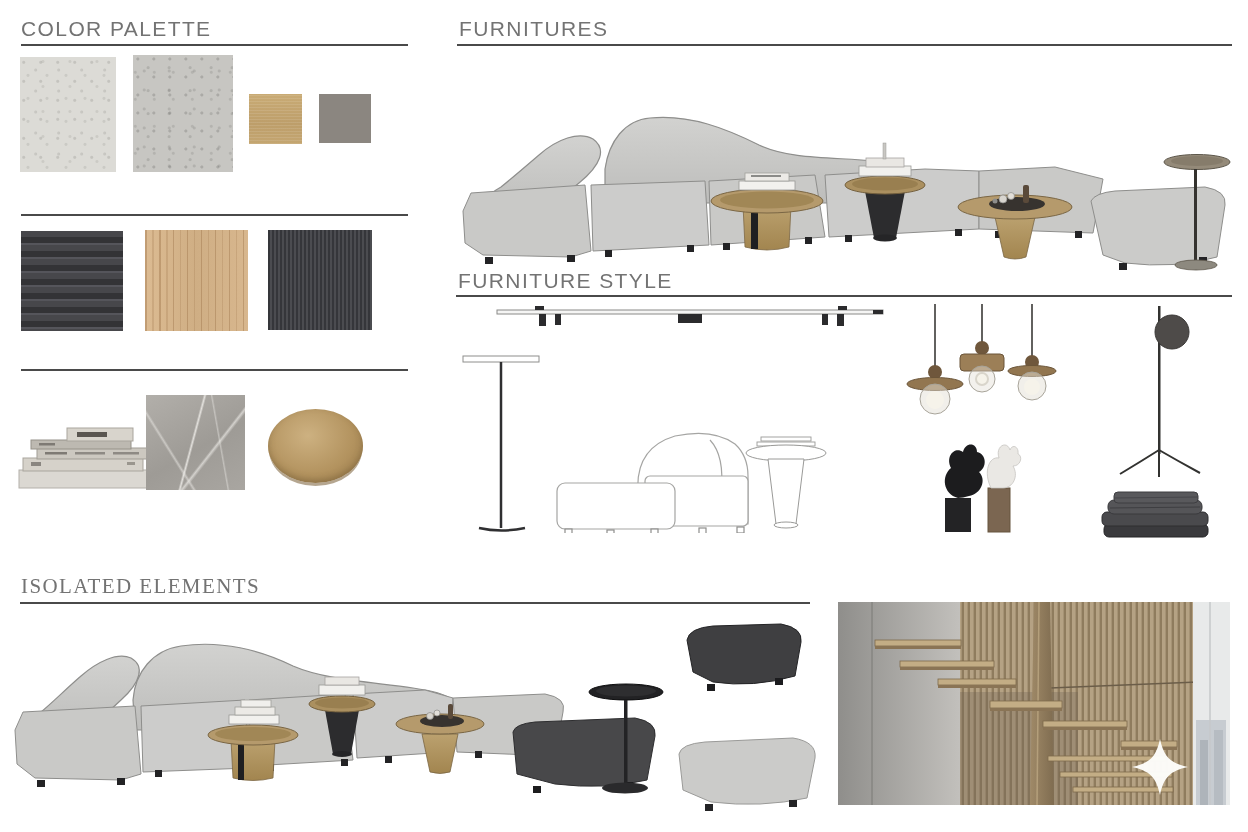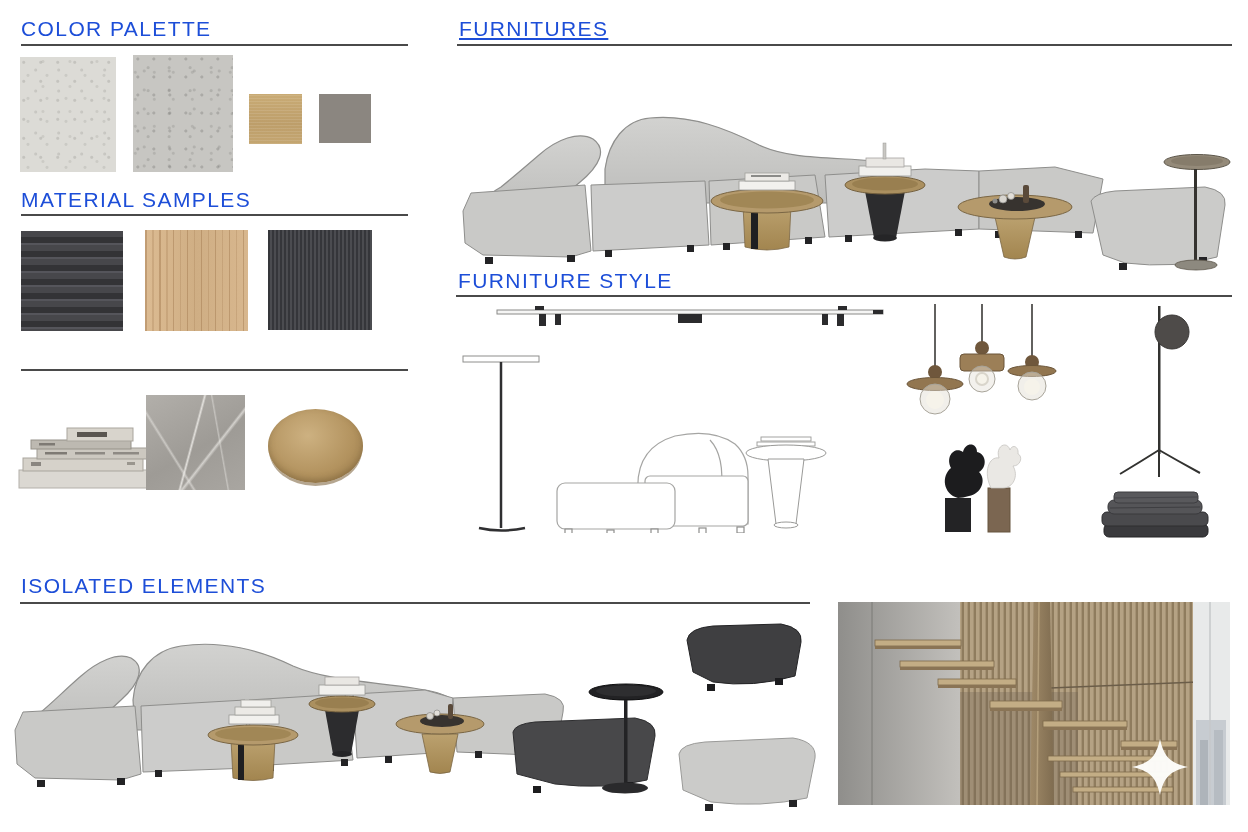--- a/index.html
+++ b/index.html
@@ -1,18 +1,18 @@
 <!DOCTYPE html>
 <html><head>
 <meta charset="utf-8">
 <style>
   html,body{margin:0;padding:0;background:#ffffff;}
   #board{position:relative;width:1248px;height:832px;background:#ffffff;overflow:hidden;
          font-family:"Liberation Sans",sans-serif;}
-  .sec-title{position:absolute;font-size:21px;letter-spacing:1.4px;color:#1d4ed8;
+  .sec-title{position:absolute;font-size:21px;letter-spacing:1.4px;color:#737373;
              font-weight:400;white-space:nowrap;}
   .rule{position:absolute;height:2px;background:#4a4a4a;}
   .abs{position:absolute;}
   
   .sw1{left:20px;top:57px;width:96px;height:115px;background:#dcdbd6;
        background-image:
         radial-gradient(circle at 22% 28%, rgba(110,110,105,.22) 1px, transparent 2px),
         radial-gradient(circle at 68% 62%, rgba(110,110,105,.18) 1px, transparent 2px),
         radial-gradient(circle at 42% 80%, rgba(110,110,105,.16) 1px, transparent 2px),
         radial-gradient(circle at 85% 18%, rgba(110,110,105,.15) 1px, transparent 2px);
@@ -58,21 +58,20 @@
 
 <div id="board">
 
   <div class="sec-title" style="left:21px;top:17px;">COLOR PALETTE</div>
   <div class="rule" style="left:21px;top:44px;width:387px;"></div>
   <div class="abs sw1"></div>
   <div class="abs sw2"></div>
   <div class="abs sw3"></div>
   <div class="abs sw4" style="background: rgb(139, 134, 128);"></div>
 
-  <div class="sec-title" style="left:21px;top:188px;">MATERIAL SAMPLES</div>
   <div class="rule" style="left:21px;top:214px;width:387px;"></div>
   <div class="abs m1"></div>
   <div class="abs m2"></div>
   <div class="abs m3"></div>
 
   <div class="rule" style="left:21px;top:369px;width:387px;"></div>
 
   <svg class="abs" style="left:15px;top:422px;" width="140" height="70" viewBox="0 0 140 70">
     <rect x="4" y="48" width="128" height="18" fill="#dbd8d2" stroke="#b3b0aa"></rect>
     <rect x="8" y="36" width="120" height="13" fill="#d6d2ca" stroke="#a9a59d"></rect>
@@ -83,21 +82,21 @@
     <rect x="60" y="30" width="30" height="2.5" fill="#8e8a84"></rect>
     <rect x="98" y="30" width="26" height="2.5" fill="#8e8a84"></rect>
     <rect x="16" y="18" width="100" height="9" fill="#bdb9b1" stroke="#969289"></rect>
     <rect x="24" y="21" width="16" height="2.5" fill="#7e7a74"></rect>
     <rect x="52" y="6" width="66" height="13" fill="#d8d4cc" stroke="#a9a59d"></rect>
     <rect x="62" y="10" width="30" height="5" fill="#5a5650"></rect>
   </svg>
   <div class="abs marble"></div>
   <div class="abs brass-disc"></div>
 
-  <div class="sec-title" style="left:459px;top:17px;text-decoration:underline;">FURNITURES</div>
+  <div class="sec-title" style="left:459px;top:17px;">FURNITURES</div>
   <div class="rule" style="left:457px;top:44px;width:775px;"></div>
 
   <svg class="abs" style="left:455px;top:105px;" width="780" height="170" viewBox="0 0 780 170">
     <defs>
       <linearGradient id="fab" x1="0" y1="0" x2="0" y2="1">
         <stop offset="0" stop-color="#d2d2d0"></stop>
           <stop offset="1" stop-color="#bdbdbb"></stop>
       </linearGradient>
       <linearGradient id="gold" x1="0" y1="0" x2="0" y2="1">
         <stop offset="0" stop-color="#bba16f"></stop>
@@ -256,21 +255,21 @@
 
   <svg class="abs" style="left:1100px;top:488px;" width="112" height="52" viewBox="0 0 112 52">
     <rect x="4" y="36" width="104" height="13" rx="5" fill="#3a3a3d" stroke="#242427"></rect>
     <rect x="2" y="24" width="106" height="14" rx="5" fill="#4a4a4d" stroke="#2e2e31"></rect>
     <rect x="8" y="12" width="94" height="14" rx="6" fill="#555558" stroke="#3a3a3d"></rect>
     <rect x="14" y="4" width="84" height="11" rx="4" fill="#59595c" stroke="#3e3e41"></rect>
     <line x1="14" y1="10" x2="98" y2="9" stroke="#46464a"></line>
     <line x1="10" y1="20" x2="100" y2="19" stroke="#3e3e41"></line>
   </svg>
 
-  <div class="sec-title" style="left:21px;top:574px;">ISOLATED ELEMENTS</div>
+  <div class="sec-title" style="left:21px;top:574px;font-family:Liberation Serif, serif;">ISOLATED ELEMENTS</div>
   <div class="rule" style="left:20px;top:602px;width:790px;"></div>
 
   <svg class="abs" style="left:5px;top:612px;" width="820" height="200" viewBox="0 0 820 200">
     <defs>
       <linearGradient id="fab2" x1="0" y1="0" x2="0" y2="1">
         <stop offset="0" stop-color="#d2d2d0"></stop>
           <stop offset="1" stop-color="#bdbdbb"></stop>
       </linearGradient>
       <linearGradient id="gold2" x1="0" y1="0" x2="0" y2="1">
         <stop offset="0" stop-color="#bba16f"></stop>

